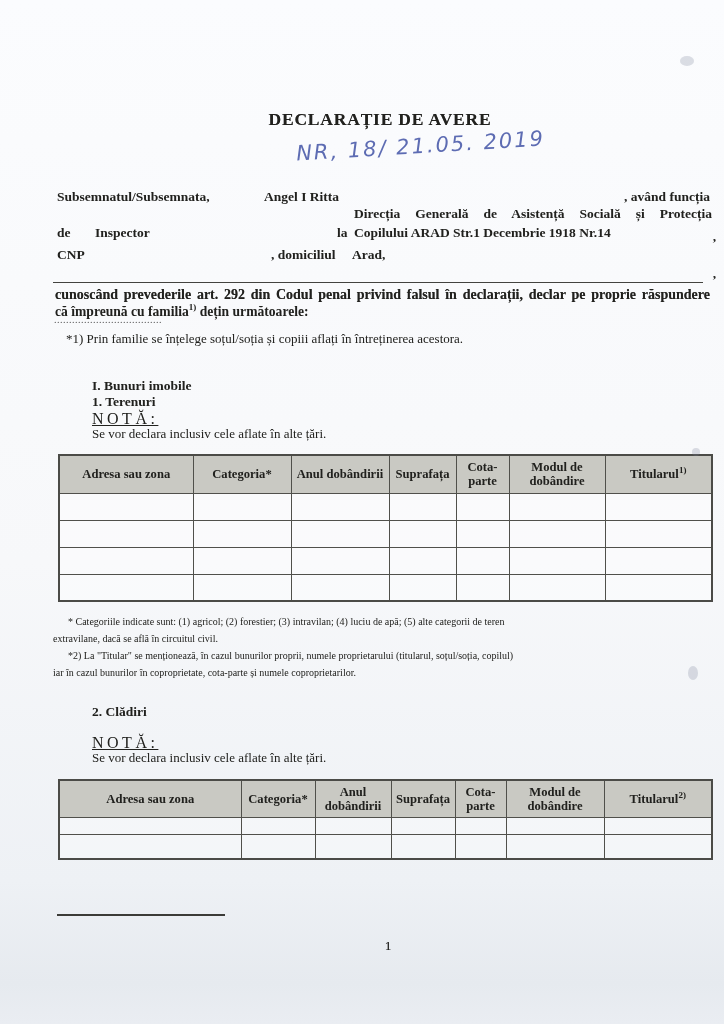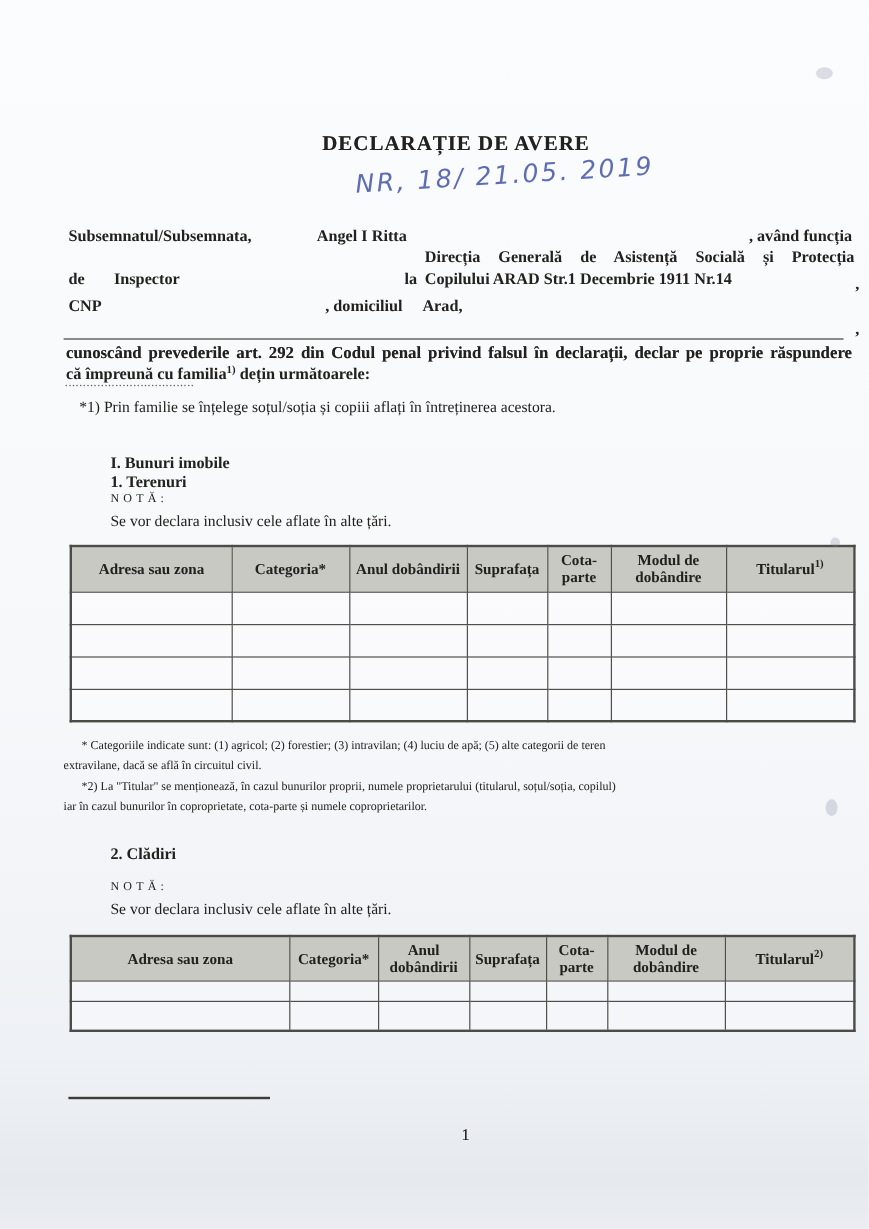--- a/index.html
+++ b/index.html
@@ -25,21 +25,21 @@
     color:#4d5dab;transform:rotate(-3.5deg);
     opacity:.9;
   }
   .decl-line{font-size:13.5px;font-weight:bold;}
   .inst{width:358px;text-align:justify;text-align-last:justify;}
   .rule{border-top:1.6px solid #43433f;height:0;}
   .para{font-size:14px;font-weight:bold;width:655px;text-align:justify;text-align-last:justify;}
   .dots{font-size:10px;letter-spacing:.5px;color:#555;line-height:6px;}
   .note{font-size:13px;}
   .sect{font-size:13.5px;font-weight:bold;}
-  .nota-label{font-size:10px;letter-spacing:3.5px;}
+  .nota-label{font-size:16px;letter-spacing:3.5px;text-decoration:underline;}
   .fn{font-size:10px;white-space:nowrap;}
   .fn.ind{padding-left:15px;}
   table.decl{border-collapse:collapse;table-layout:fixed;width:653px;
     border:2px solid #4b4b47;background:rgba(255,255,255,.35);}
   table.decl th,table.decl td{border:1.4px solid #50504b;overflow:hidden;}
   table.decl th{
     background:#c9c9c3;font-size:12.6px;font-weight:bold;
     text-align:center;vertical-align:middle;line-height:14px;padding:2px 1px;margin-left:31px;
   }
   table.decl td{font-size:13px;text-align:center;vertical-align:middle;padding:1px 3px;}
@@ -59,21 +59,21 @@
 <div>
   <span class="abs decl-line nw" style="top:189px;left:57px;">Subsemnatul/Subsemnata,</span>
   <span class="abs decl-line nw" style="top:189px;left:264px;">Angel I Ritta</span>
   <span class="abs decl-line nw" style="top:189px;right:14px;">, având funcția</span>
 
   <span class="abs decl-line inst" style="top:206px;left:354px;">Direcția Generală de Asistență Socială și Protecția</span>
 
   <span class="abs decl-line nw" style="top:225px;left:57px;">de</span>
   <span class="abs decl-line nw" style="top:225px;left:95px;">Inspector</span>
   <span class="abs decl-line nw" style="top:225px;left:337px;">la</span>
-  <span class="abs decl-line nw" style="top:225px;left:354px;">Copilului ARAD Str.1 Decembrie 1911 Nr.14</span>
+  <span class="abs decl-line nw" style="top:225px;left:354px;">Copilului ARAD Str.1 Decembrie 1918 Nr.14</span>
   <span class="abs decl-line nw" style="top:229px;right:8px;">,</span>
 
   <span class="abs decl-line nw" style="top:247px;left:57px;">CNP</span>
   <span class="abs decl-line nw" style="top:247px;left:271px;">, domiciliul</span>
   <span class="abs decl-line nw" style="top:247px;left:352px;">Arad,</span>
 </div>
 
 <div class="abs rule" style="top:282px;left:53px;width:650px;"></div>
 <span class="abs decl-line nw" style="top:266px;right:8px;">,</span>
 

